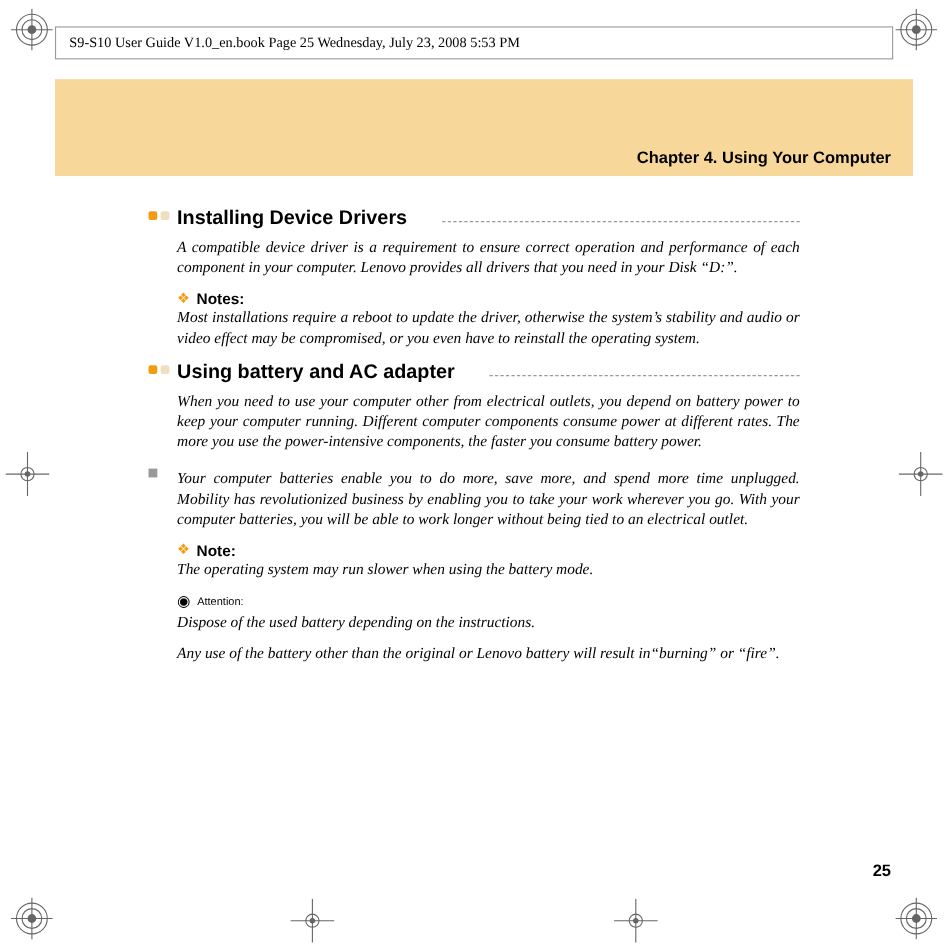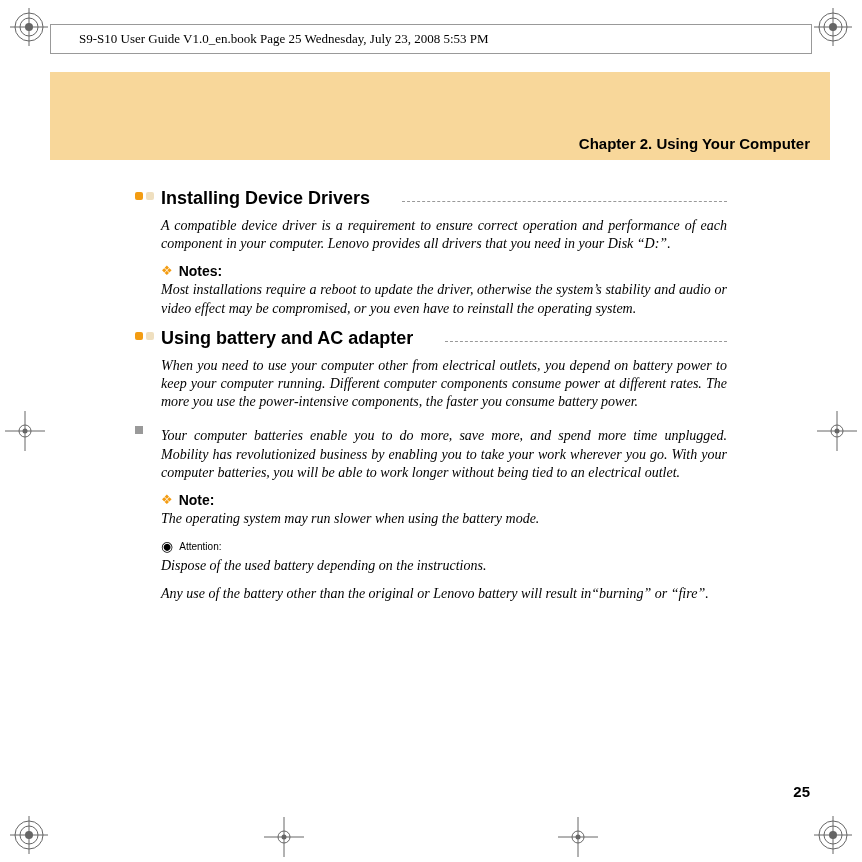--- a/index.html
+++ b/index.html
@@ -21,21 +21,21 @@
       height: 38px;
     }
     .reg-mark svg { display: block; }
     .header-box {
       position: absolute;
       top: 24px;
       left: 50px;
       right: 50px;
       height: 30px;
       border: 1px solid #999;
-      padding: 6px 28px;
+      padding: 6px 12px;
       font-family: 'Times New Roman', serif;
       font-size: 13px;
       display: flex;
       align-items: center;
     }
     .peach-banner {
       position: absolute;
       top: 72px;
       left: 50px;
       right: 32px;
@@ -236,21 +236,21 @@
       <circle cx="20" cy="20" r="6" fill="none" stroke="#666" stroke-width="1"></circle>
       <circle cx="20" cy="20" r="2.5" fill="#666"></circle>
     </svg>
 </div>
 
 <div class="header-box">
   <span>S9-S10 User Guide V1.0_en.book  Page 25  Wednesday, July 23, 2008  5:53 PM</span>
 </div>
 
 <div class="peach-banner"></div>
-<div class="chapter-title">Chapter 2. Using Your Computer</div>
+<div class="chapter-title">Chapter 4. Using Your Computer</div>
 
 <div class="content">
 
   <div class="section-heading-wrap">
     <div class="section-heading">
       <div class="bullet-pair">
           <span class="b1"></span>
           <span class="b2"></span>
         </div>
       <h2>Installing Device Drivers</h2>

